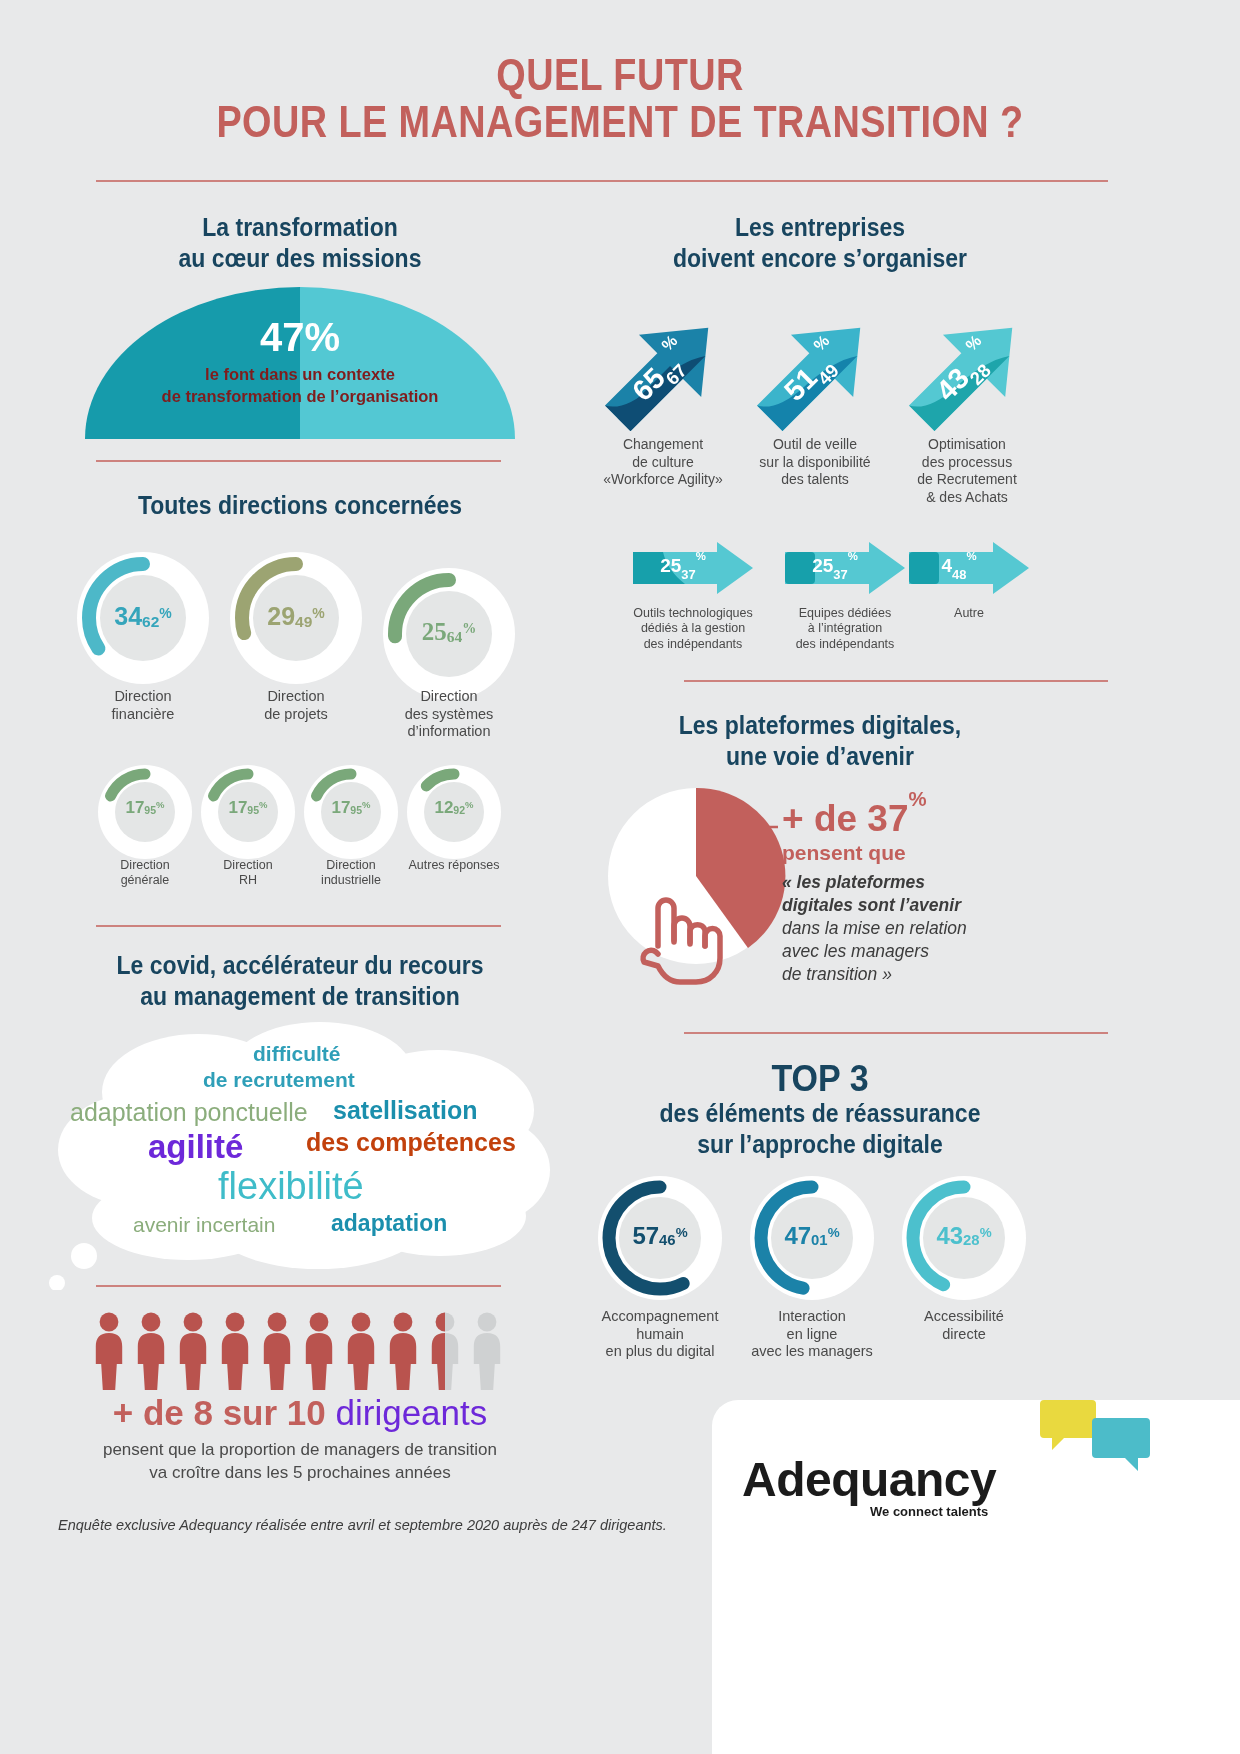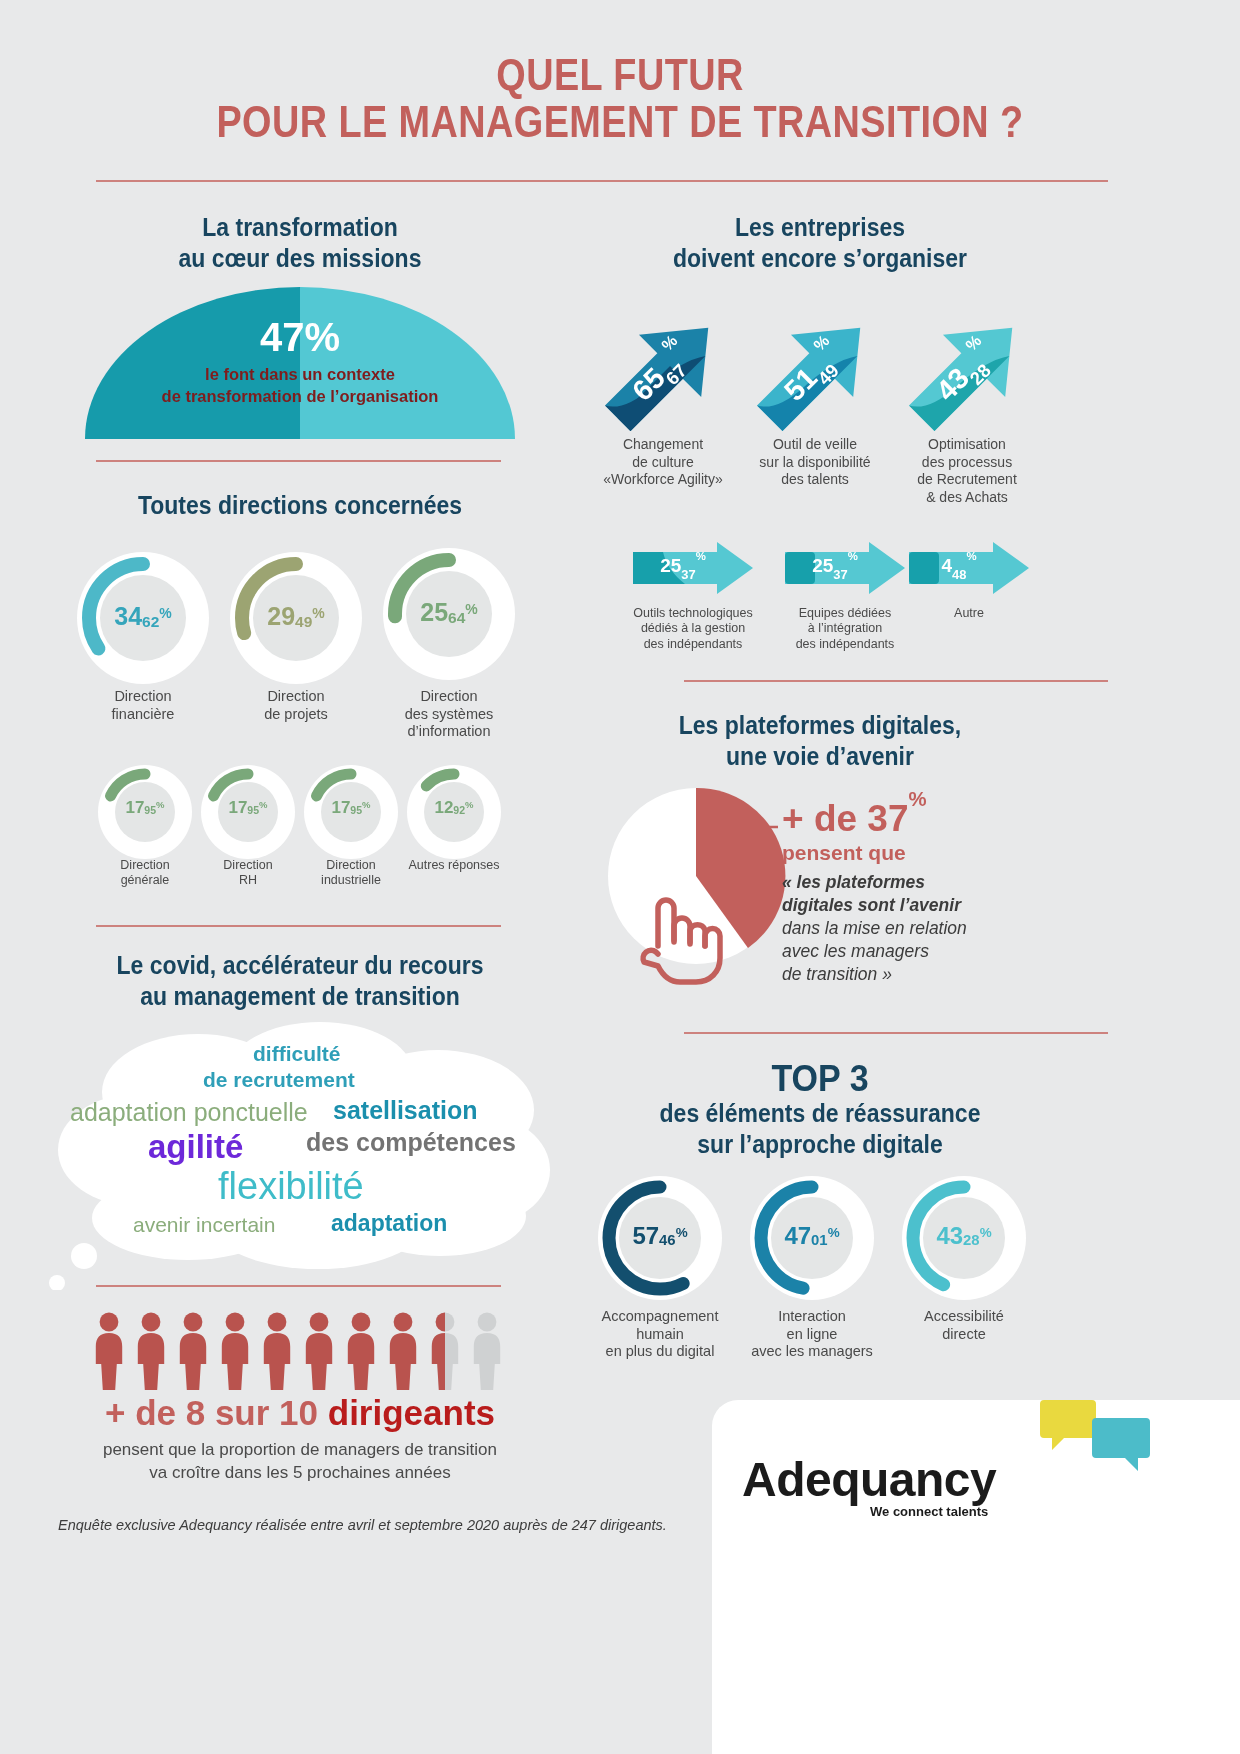--- a/index.html
+++ b/index.html
@@ -62,21 +62,21 @@
   #pie-callout .quote b{font-weight:bold;font-style:italic;}
   
   #cloud{position:absolute;left:48px;top:1020px;width:510px;height:270px;}
   .cw{position:absolute;white-space:nowrap;}
   
   #people{position:absolute;left:95px;top:1312px;width:420px;height:78px;}
   
   #big-stat{position:absolute;left:40px;top:1395px;width:520px;text-align:center;}
   #big-stat .l1{font-size:35px;font-weight:bold;line-height:1.05;}
   #big-stat .l1 .r{color:#c2605c;}
-  #big-stat .l1 .g{color:#b91c1c;font-weight:bold;}
+  #big-stat .l1 .g{color:#6d28d9;font-weight:normal;}
   #big-stat .l2{color:#4a4a4a;font-size:17px;line-height:1.35;margin-top:7px;}
   #source{position:absolute;left:58px;top:1517px;color:#3c3c3c;font-size:14.5px;font-style:italic;}
   
   #logo-card{position:absolute;left:712px;top:1400px;width:528px;height:354px;background:#fff;border-radius:26px 0 0 0;}
   #logo-name{position:absolute;left:742px;top:1452px;color:#1b1b1b;font-weight:bold;font-size:48px;letter-spacing:-.5px;}
   #logo-tag{position:absolute;left:870px;top:1504px;color:#1b1b1b;font-weight:bold;font-size:13px;}
   #logo-bubbles{position:absolute;left:1038px;top:1394px;width:120px;height:90px;}
 </style>
 </head>
 <body>
@@ -133,21 +133,21 @@
     </svg>
     <div class="donut-val" style="top:50px;font-size:25px;color:#9ca472;">
       <span>29</span><sub>49</sub><sup>%</sup>
     </div>
   </div>
   <div class="donut-lbl" style="left:221px;top:688px;">
     <span>Direction</span><br>
     <span>de projets</span>
   </div>
 
-  <div class="donut" style="left:383px;top:548px;width:132px;height:132px;">
+  <div class="donut" style="left:383px;top:568px;width:132px;height:132px;font-family:Liberation Serif, serif;">
     <div class="plate" style="left:0;top:0;width:132px;height:132px;"></div>
     <svg width="132" height="132" viewBox="0 0 132 132" style="position:absolute;left:0;top:0;">
       <circle cx="66" cy="66" r="43" fill="#e4e6e6"></circle>
       <circle cx="66" cy="66" r="54" fill="none" stroke="#7aa87a" stroke-width="14" stroke-linecap="round" stroke-dasharray="87 252" transform="rotate(-90 66 66) scale(1,-1) translate(0,-132)"></circle>
     </svg>
     <div class="donut-val" style="top:50px;font-size:25px;color:#7aa87a;">
       <span>25</span><sub>64</sub><sup>%</sup>
     </div>
   </div>
   <div class="donut-lbl" style="left:374px;top:688px;">
@@ -236,21 +236,21 @@
         <ellipse cx="392" cy="196" rx="86" ry="40"></ellipse>
         <circle cx="36" cy="236" r="13"></circle>
         <circle cx="9" cy="263" r="8"></circle>
       </g>
     </svg>
     <div class="cw" style="left:205px;top:22px;font-size:21px;color:#2f9fb8;font-weight:bold;">difficulté</div>
     <div class="cw" style="left:155px;top:48px;font-size:21px;color:#2f9fb8;font-weight:bold;">de recrutement</div>
     <div class="cw" style="left:22px;top:78px;font-size:25px;color:#8bad7c;">adaptation ponctuelle</div>
     <div class="cw" style="left:285px;top:76px;font-size:25px;color:#1b8fad;font-weight:bold;">satellisation</div>
     <div class="cw" style="left:100px;top:108px;font-size:33px;color:#6d28d9;font-weight:bold;">agilité</div>
-    <div class="cw" style="left:258px;top:108px;font-size:25px;color:#737373;font-weight:bold;">des compétences</div>
+    <div class="cw" style="left:258px;top:108px;font-size:25px;color:#c2410c;font-weight:bold;">des compétences</div>
     <div class="cw" style="left:170px;top:145px;font-size:38px;color:#3fbcc9;">flexibilité</div>
     <div class="cw" style="left:85px;top:193px;font-size:21px;color:#8bad7c;">avenir incertain</div>
     <div class="cw" style="left:283px;top:190px;font-size:23px;color:#1b8fad;font-weight:bold;">adaptation</div>
   </div>
 
   <div class="rule" style="left:96px;top:1285px;width:405px;"></div>
 
   <div id="people">
     <svg width="420" height="78" viewBox="0 0 420 78">
       <defs>

